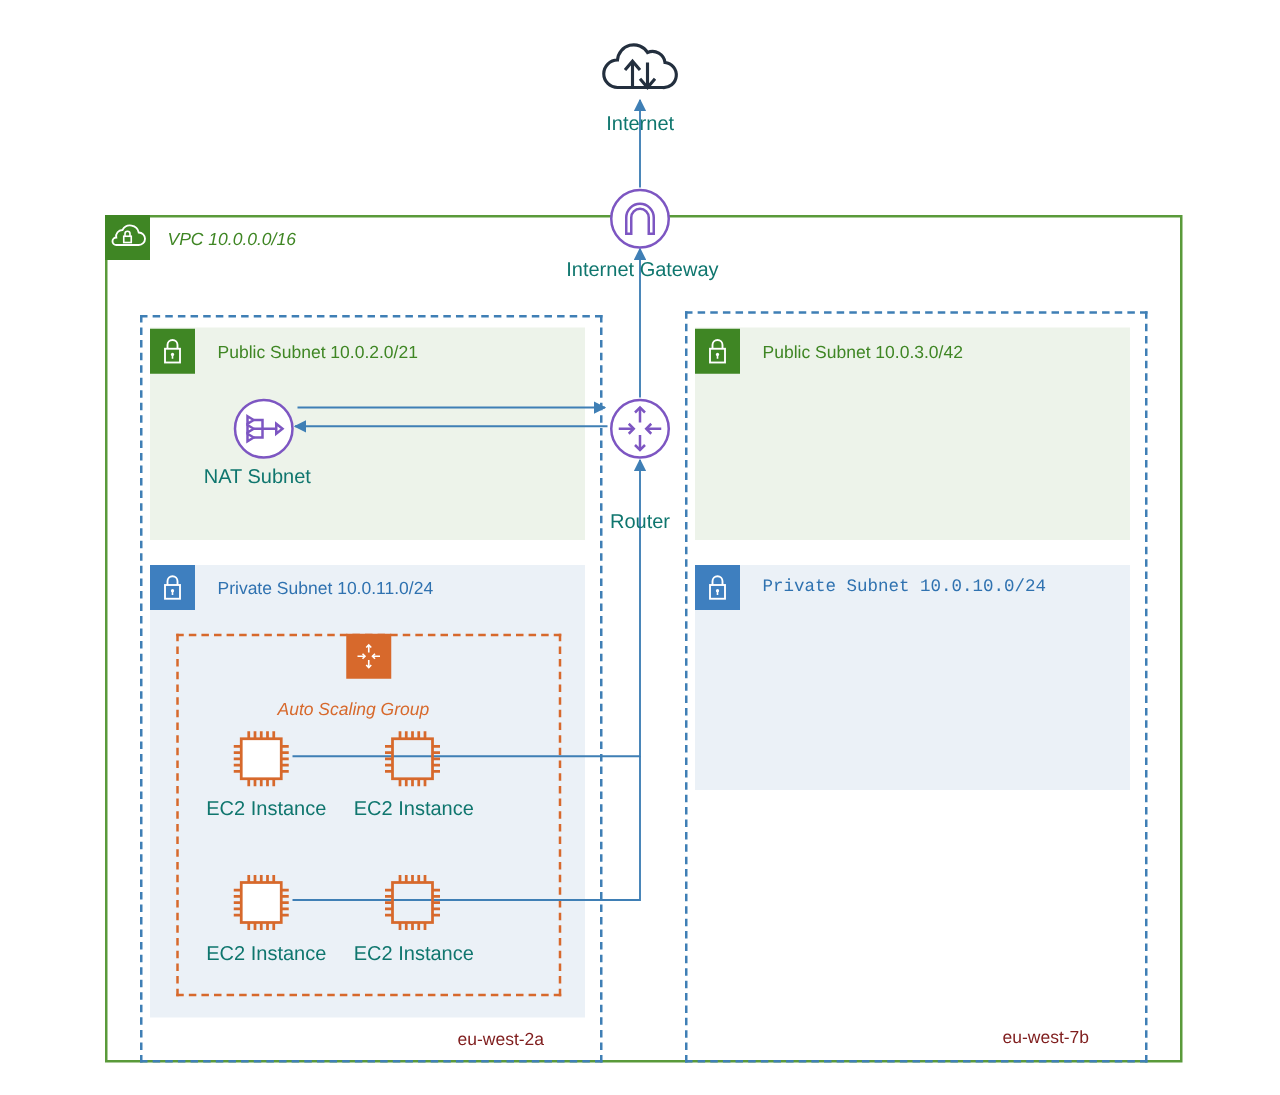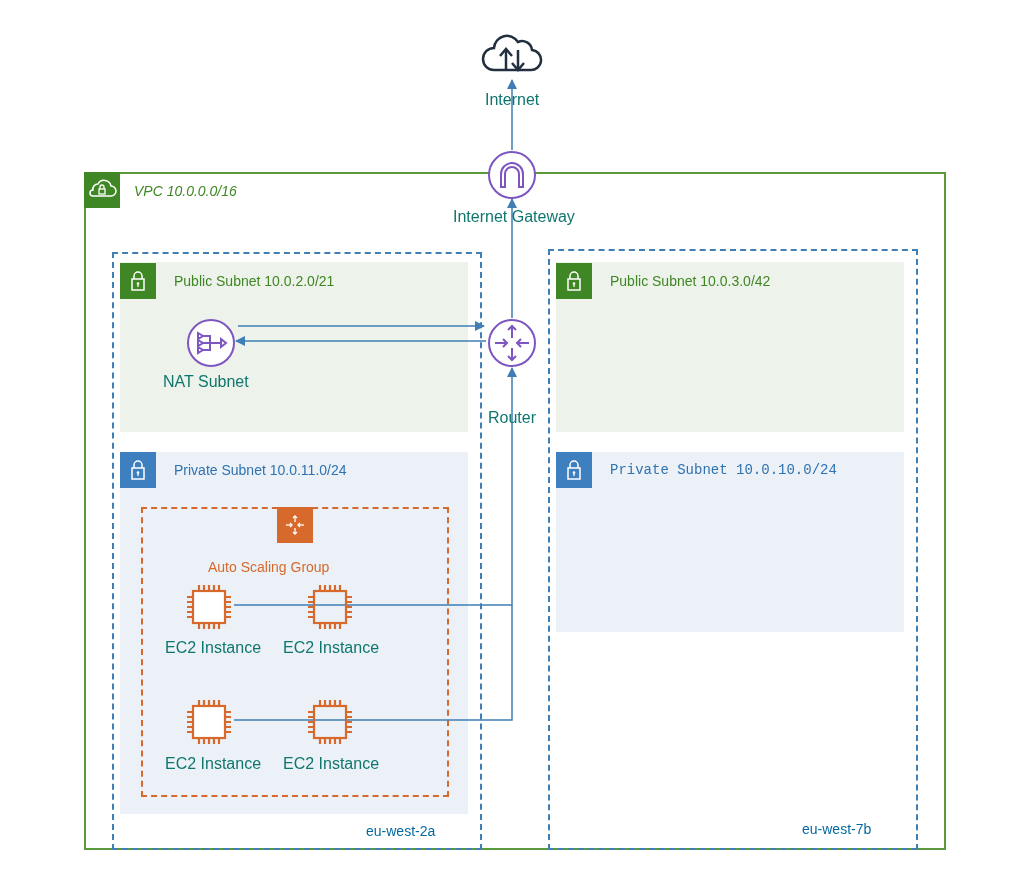--- a/index.html
+++ b/index.html
@@ -13,21 +13,21 @@
   .az { border:2px dashed #3f7fb5; box-sizing:border-box; }
   .pub { background:#edf3ea; }
   .priv { background:#ebf1f7; }
   .sub-icon-g { width:36px; height:36px; background:#3f8624; }
   .sub-icon-b { width:36px; height:36px; background:#3e7fbf; }
   .sub-label-g { font-size:14px; color:#3f8624; }
   .sub-label-b { font-size:14px; color:#2f72b0; }
   .asg { border:2px dashed #d7692c; box-sizing:border-box; }
   .asg-icon { width:36px; height:36px; background:#d7692c; }
   .asg-label { font-size:14px; color:#d7692c; }
-  .az-label { font-size:14px; color:#0369a1; }
+  .az-label { font-size:14px; color:#7f1d1d; }
   svg.lines { position:absolute; left:0; top:0; }
 </style>
 </head>
 <body>
 
 <div class="abs vpc"></div>
 <div class="abs vpc-icon">
   <svg width="36" height="36" viewBox="0 0 36 36">
     <path d="M9 24 h18 a5 5 0 0 0 0-10 a7 7 0 0 0-13-2 a5 5 0 0 0-5 6 a3 3 0 0 0 0 6z" fill="none" stroke="#fff" stroke-width="1.5"></path>
     <rect x="15" y="17" width="6" height="5" fill="none" stroke="#fff" stroke-width="1.3"></rect>
@@ -92,21 +92,21 @@
     <line x1="18" y1="9" x2="18" y2="15"></line>
       <path d="M16 11 l2-2 l2 2"></path>
     <line x1="18" y1="21" x2="18" y2="27"></line>
       <path d="M16 25 l2 2 l2-2"></path>
     <line x1="9" y1="18" x2="15" y2="18"></line>
       <path d="M13 16 l2 2 l-2 2"></path>
     <line x1="21" y1="18" x2="27" y2="18"></line>
       <path d="M23 16 l-2 2 l2 2"></path>
   </svg>
 </div>
-<div class="lbl asg-label" style="left:208px;top:559px;">Auto Scaling Group</div>
+<div class="lbl asg-label" style="left:222px;top:559px;font-style:italic;">Auto Scaling Group</div>
 
 <svg class="lines" width="1024" height="876">
   <defs>
     <marker id="ah" markerWidth="10" markerHeight="10" refX="9" refY="5" orient="auto" markerUnits="userSpaceOnUse">
       <path d="M0 0 L10 5 L0 10z" fill="#3f7fb5"></path>
     </marker>
   </defs>
 
   <line x1="512" y1="150" x2="512" y2="80" stroke="#3f7fb5" stroke-width="1.5" marker-end="url(#ah)"></line>
 

